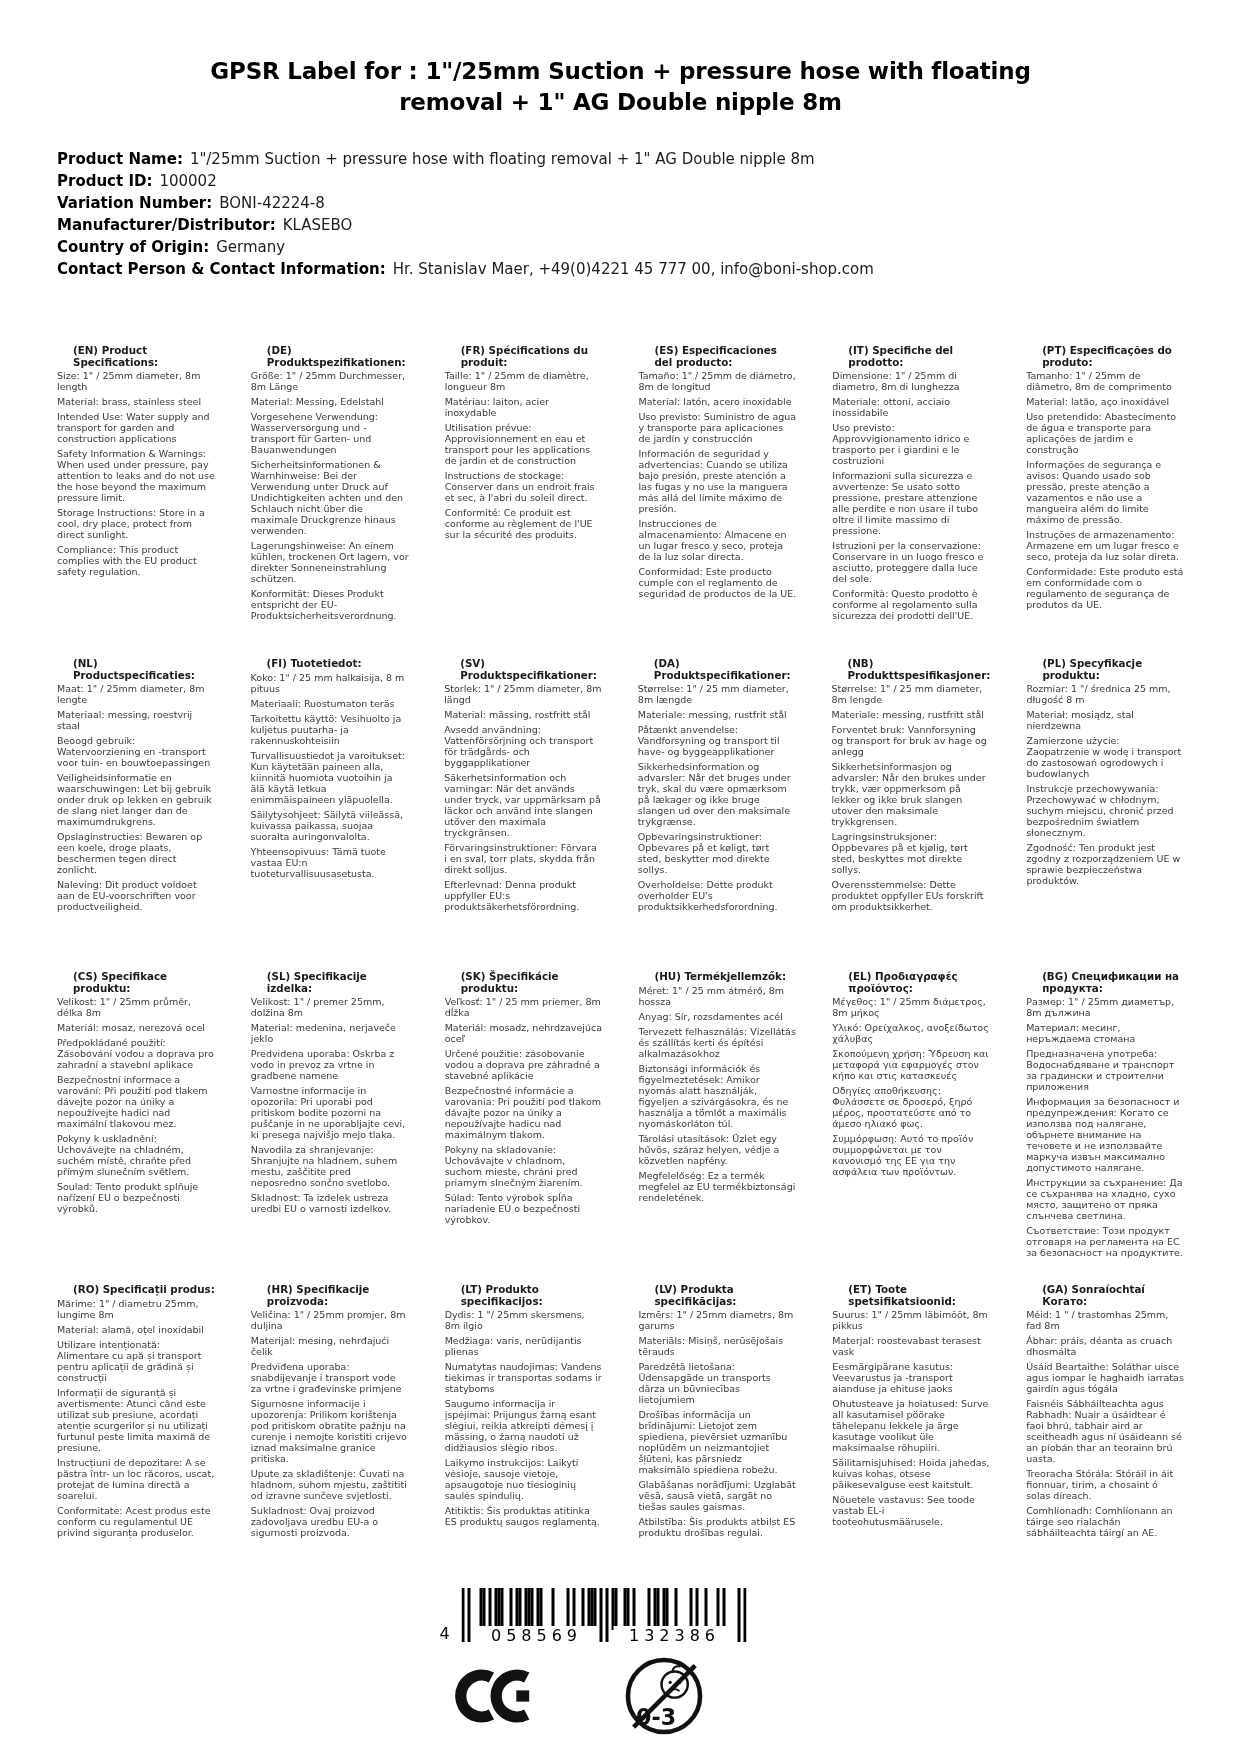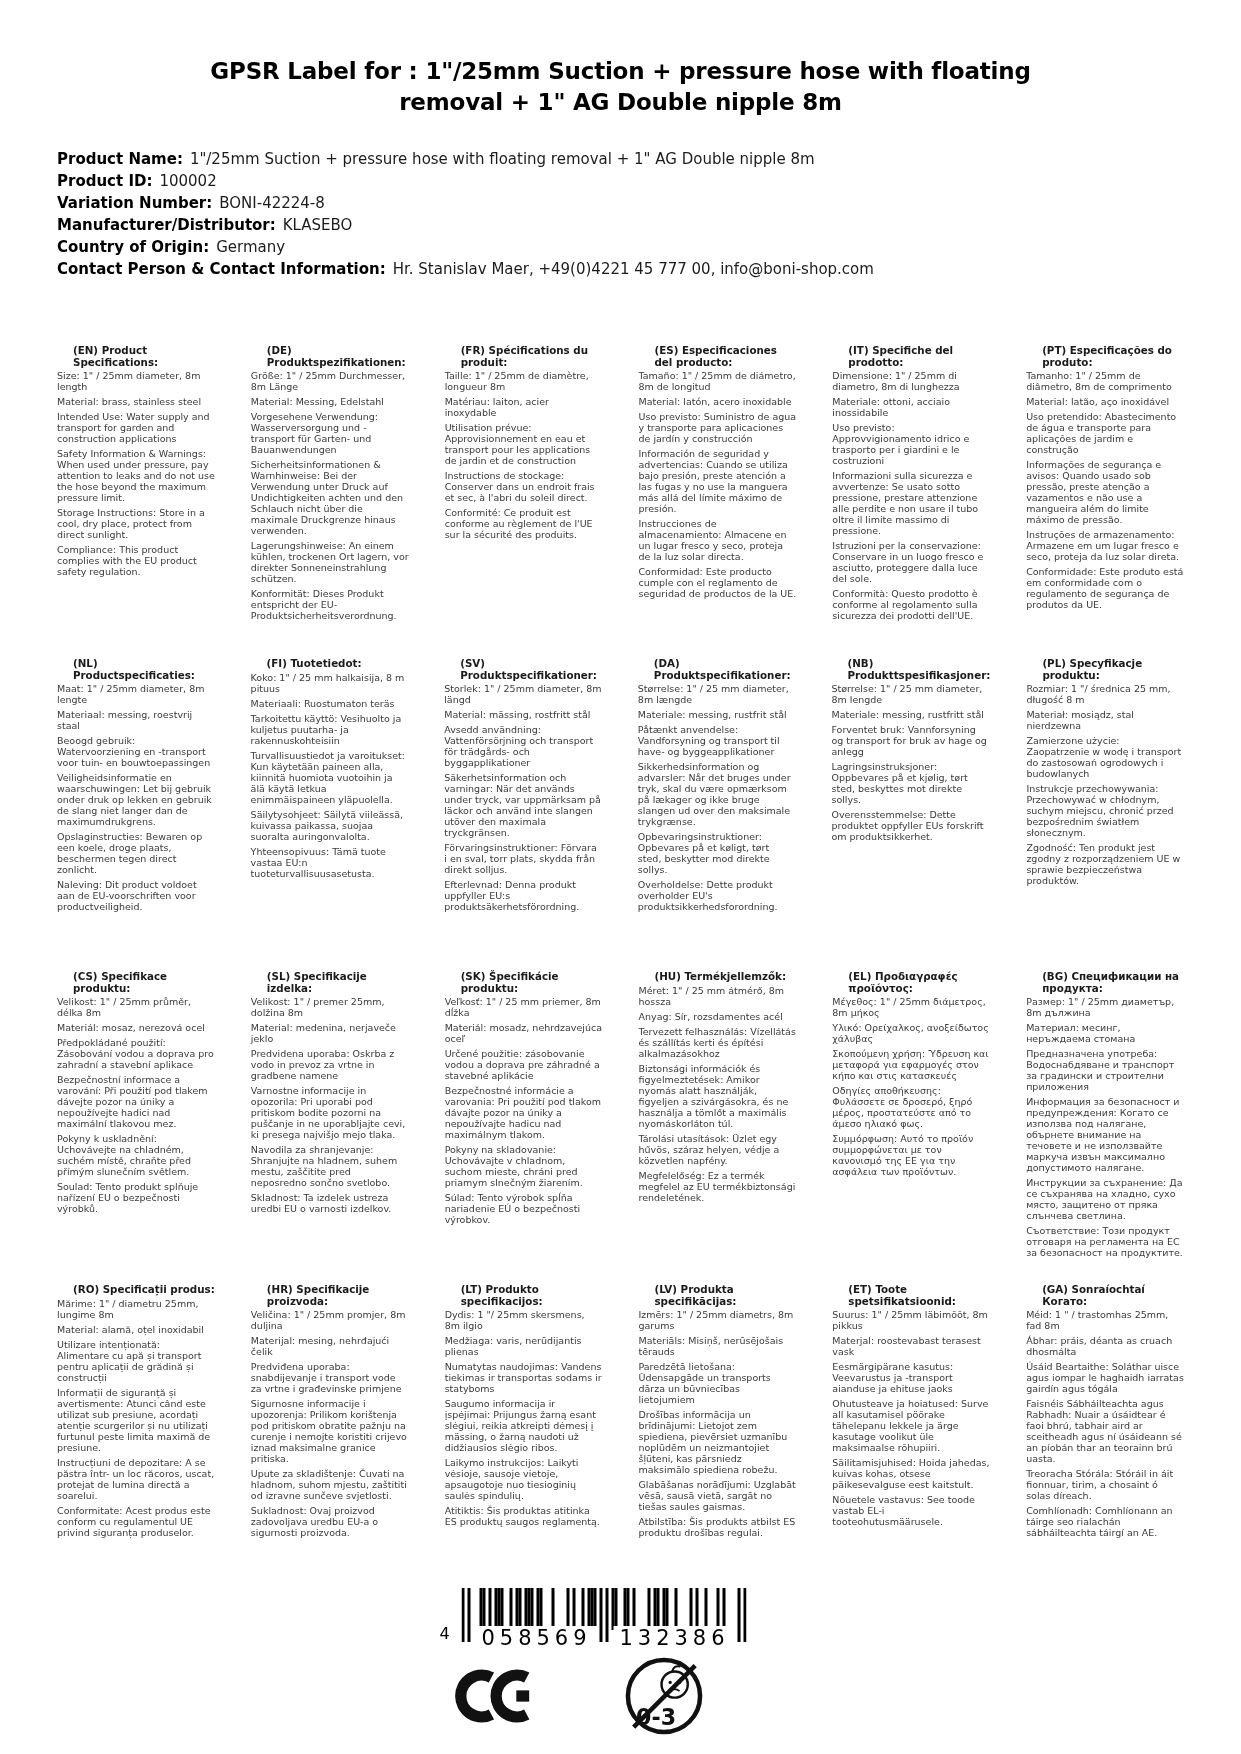--- a/index.html
+++ b/index.html
@@ -26,21 +26,21 @@
   .lang-h{font-weight:bold;font-size:10.3px;line-height:11.5px;color:#1a1a1a;margin:0 0 2px 16px;}
   .lang-p{margin:0 0 4px 0;font-size:9.5px;line-height:11px;color:#3a3a3a;}
   
   .barcode-wrap{position:absolute;top:1588px;left:604px;transform:translateX(-50%);width:285px;height:72px;}
   .barcode-wrap svg rect{fill:#000;}
   .bc-first{
     position:absolute;left:-22px;top:36px;font-size:16px;color:#000;
   }
   .bc-num{
     position:absolute;top:38px;width:120px;text-align:center;background:#fff;
-    font-size:21px;letter-spacing:5px;color:#000;padding:0 1px;
+    font-size:16px;letter-spacing:5px;color:#000;padding:0 1px;
   }
   .bc-num.g1{left:14px;}
   .bc-num.g2{left:152px;}
   
   .ce-mark{position:absolute;left:452px;top:1666px;}
   .age-mark{position:absolute;left:623px;top:1655px;}
   .age-mark text{font-family:"DejaVu Sans","Liberation Sans",sans-serif;font-weight:bold;fill:#111;}
 </style>
 </head>
 <body>
@@ -150,20 +150,21 @@
           <p class="lang-p">Påtænkt anvendelse: Vandforsyning og transport til have- og byggeapplikationer</p>
           <p class="lang-p">Sikkerhedsinformation og advarsler: Når det bruges under tryk, skal du være opmærksom på lækager og ikke bruge slangen ud over den maksimale trykgrænse.</p>
           <p class="lang-p">Opbevaringsinstruktioner: Opbevares på et køligt, tørt sted, beskytter mod direkte sollys.</p>
           <p class="lang-p">Overholdelse: Dette produkt overholder EU's produktsikkerhedsforordning.</p>
         </div>
         <div class="lang-cell">
           <div class="lang-h">(NB) Produkttspesifikasjoner:</div>
           <p class="lang-p">Størrelse: 1" / 25 mm diameter, 8m lengde</p>
           <p class="lang-p">Materiale: messing, rustfritt stål</p>
           <p class="lang-p">Forventet bruk: Vannforsyning og transport for bruk av hage og anlegg</p>
+          <p class="lang-p">Sikkerhetsinformasjon og advarsler: Når den brukes under trykk, vær oppmerksom på lekker og ikke bruk slangen utover den maksimale trykkgrensen.</p>
           <p class="lang-p">Lagringsinstruksjoner: Oppbevares på et kjølig, tørt sted, beskyttes mot direkte sollys.</p>
           <p class="lang-p">Overensstemmelse: Dette produktet oppfyller EUs forskrift om produktsikkerhet.</p>
         </div>
         <div class="lang-cell">
           <div class="lang-h">(PL) Specyfikacje produktu:</div>
           <p class="lang-p">Rozmiar: 1 "/ średnica 25 mm, długość 8 m</p>
           <p class="lang-p">Materiał: mosiądz, stal nierdzewna</p>
           <p class="lang-p">Zamierzone użycie: Zaopatrzenie w wodę i transport do zastosowań ogrodowych i budowlanych</p>
           <p class="lang-p">Instrukcje przechowywania: Przechowywać w chłodnym, suchym miejscu, chronić przed bezpośrednim światłem słonecznym.</p>
           <p class="lang-p">Zgodność: Ten produkt jest zgodny z rozporządzeniem UE w sprawie bezpieczeństwa produktów.</p>

